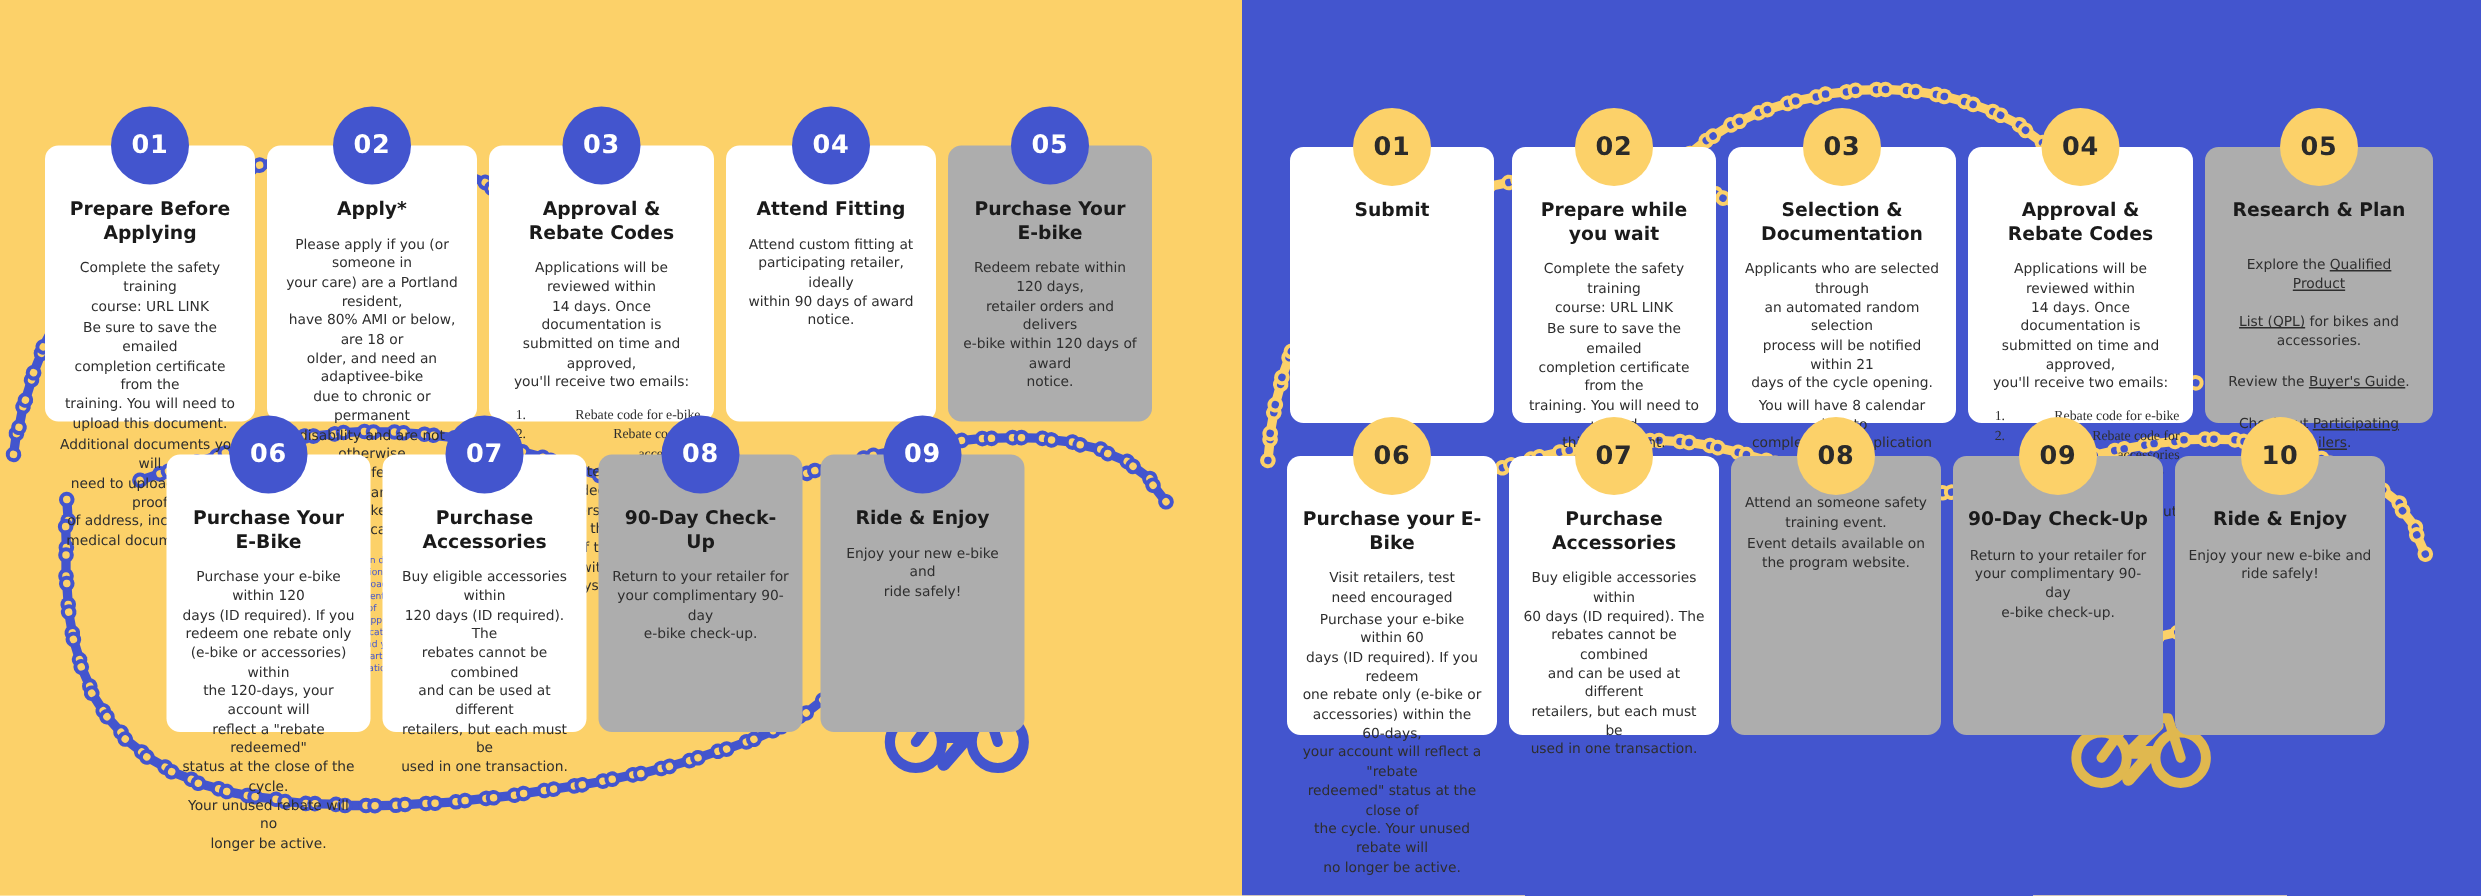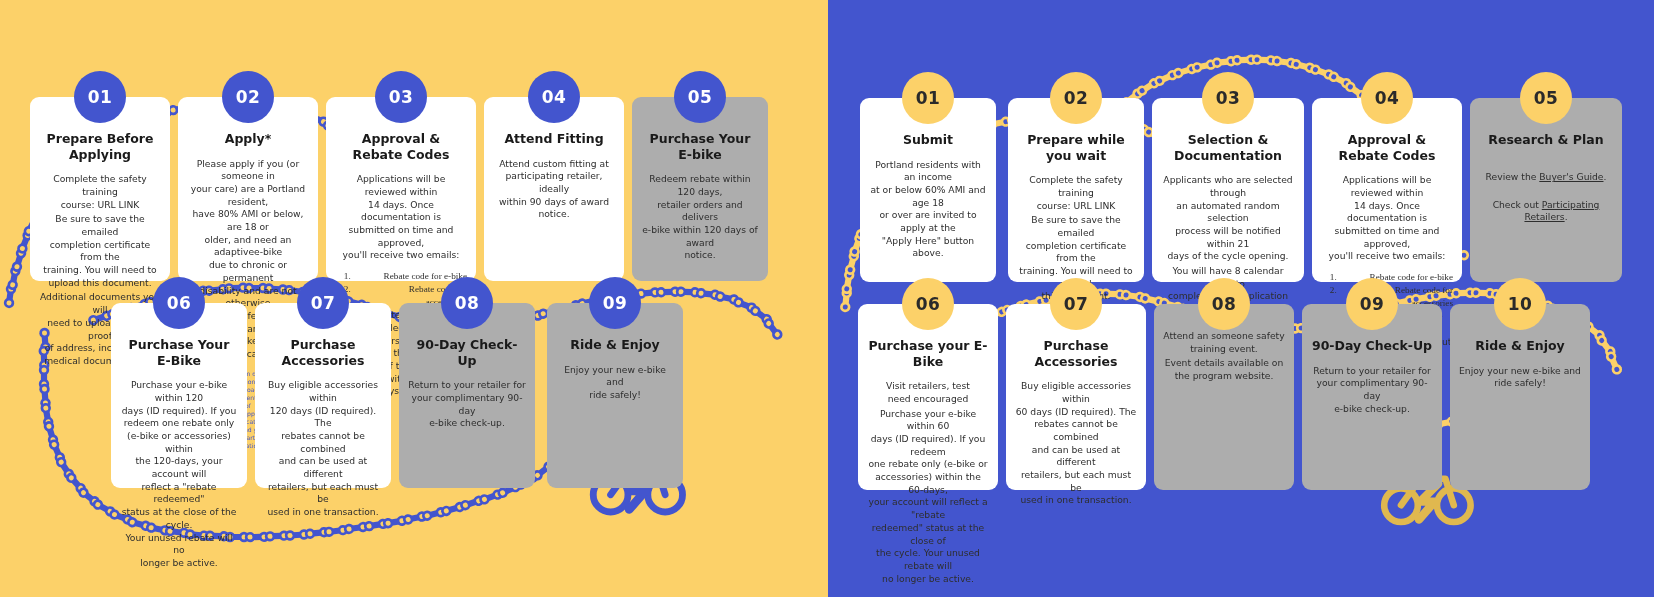--- a/index.html
+++ b/index.html
@@ -471,24 +471,20 @@
         <path d="M52,16 L86,16"></path>
         <path d="M92,36 L62,66 L86,66 L60,96" stroke-width="14"></path>
       </g>
     </svg>
 
     <div class="cards-layer">
 
       <div class="card white" style="left:32px; top:98px; width:136px; height:184px;">
         <div class="badge yellow">01</div>
         <div class="card-title">Submit</div>
-        <div class="card-body">Portland residents with an income
-at or below 60% AMI and age 18
-or over are invited to apply at the
-"Apply Here" button above.</div>
       </div>
 
       <div class="card white" style="left:180px; top:98px; width:136px; height:184px;">
         <div class="badge yellow">02</div>
         <div class="card-title">Prepare while you wait</div>
         <div class="card-body">Complete the safety training
 course: URL LINK</div>
         <div class="card-body">Be sure to save the emailed
 completion certificate from the
 training. You will need to upload
@@ -528,20 +524,24 @@
         <div class="card-body">Each rebate can only be redeemed
 once per person throughout the
 lifetime of the program, within 60
 days of award.</div>
       </div>
 
       <div class="card gray" style="left:642px; top:98px; width:152px; height:184px;">
         <div class="badge yellow">05</div>
         <div class="card-title">Research &amp; Plan</div>
         <div class="card-body">
+          <span>Explore the </span><span class="lnk">Qualified Product</span><br>
+          <span class="lnk">List (QPL)</span><span> for bikes and<br>accessories.</span>
+        </div>
+        <div class="card-body">
           <span>Review the </span><span class="lnk">Buyer's Guide</span><span>.</span>
         </div>
         <div class="card-body">
           <span>Check out </span><span class="lnk">Participating Retailers</span><span>.</span>
         </div>
       </div>
 
       <div class="card white" style="left:30px; top:304px; width:140px; height:186px;">
         <div class="badge yellow">06</div>
         <div class="card-title">Purchase your E-Bike</div>

